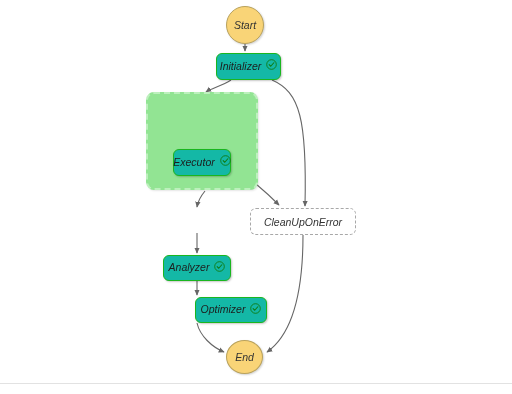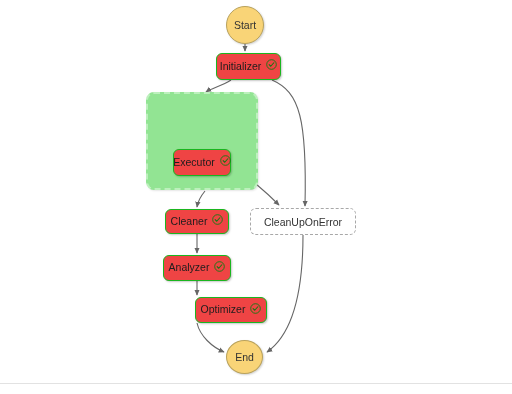--- a/index.html
+++ b/index.html
@@ -23,33 +23,34 @@
     width: 512px; height: 394px;
     pointer-events: none;
   }
   .node {
     position: absolute;
     display: flex;
     flex-direction: column;
     align-items: center;
     justify-content: center;
     z-index: 5;
+    font-style: italic;
   }
   
   .terminal {
     border-radius: 50%;
     background: #f9d477;
     border: 1px solid #b9a25c;
     color: #333333;
     font-size: 10.5px;
     box-shadow: 1px 1px 2px rgba(0,0,0,0.18);
   }
   
   .process {
-    background: #ef4444;
+    background: #14b8a6;
     border: 1px solid #1ab61f;
     border-radius: 6px;
     color: #1d1d1d;
     font-size: 10.5px;
     box-shadow: 1px 1px 2px rgba(0,0,0,0.22);
     padding: 0 6px;
   }
   .process .row {
     display: flex;
     align-items: center;
@@ -150,31 +151,20 @@
       <span>Executor</span>
       <span class="check-icon">
         <svg width="11" height="11" viewBox="0 0 16 16">
           <circle cx="8" cy="8" r="7" fill="none" stroke="#0f7a12" stroke-width="1.3"></circle>
           <path d="M4.6 8.2 L6.9 10.6 L11.4 5.4" fill="none" stroke="#0f7a12" stroke-width="1.5" stroke-linecap="round" stroke-linejoin="round"></path>
         </svg>
       </span>
     </span>
   </div>
 
-  <div class="node process" style="left:165px; top:209px; width:64px; height:25px;">
-    <span class="row">
-      <span>Cleaner</span>
-      <span class="check-icon">
-        <svg width="11" height="11" viewBox="0 0 16 16">
-          <circle cx="8" cy="8" r="7" fill="none" stroke="#0f7a12" stroke-width="1.3"></circle>
-          <path d="M4.6 8.2 L6.9 10.6 L11.4 5.4" fill="none" stroke="#0f7a12" stroke-width="1.5" stroke-linecap="round" stroke-linejoin="round"></path>
-        </svg>
-      </span>
-    </span>
-  </div>
 
   <div class="node process" style="left:163px; top:255px; width:68px; height:26px;">
     <span class="row">
       <span>Analyzer</span>
       <span class="check-icon">
         <svg width="11" height="11" viewBox="0 0 16 16">
           <circle cx="8" cy="8" r="7" fill="none" stroke="#0f7a12" stroke-width="1.3"></circle>
           <path d="M4.6 8.2 L6.9 10.6 L11.4 5.4" fill="none" stroke="#0f7a12" stroke-width="1.5" stroke-linecap="round" stroke-linejoin="round"></path>
         </svg>
       </span>

